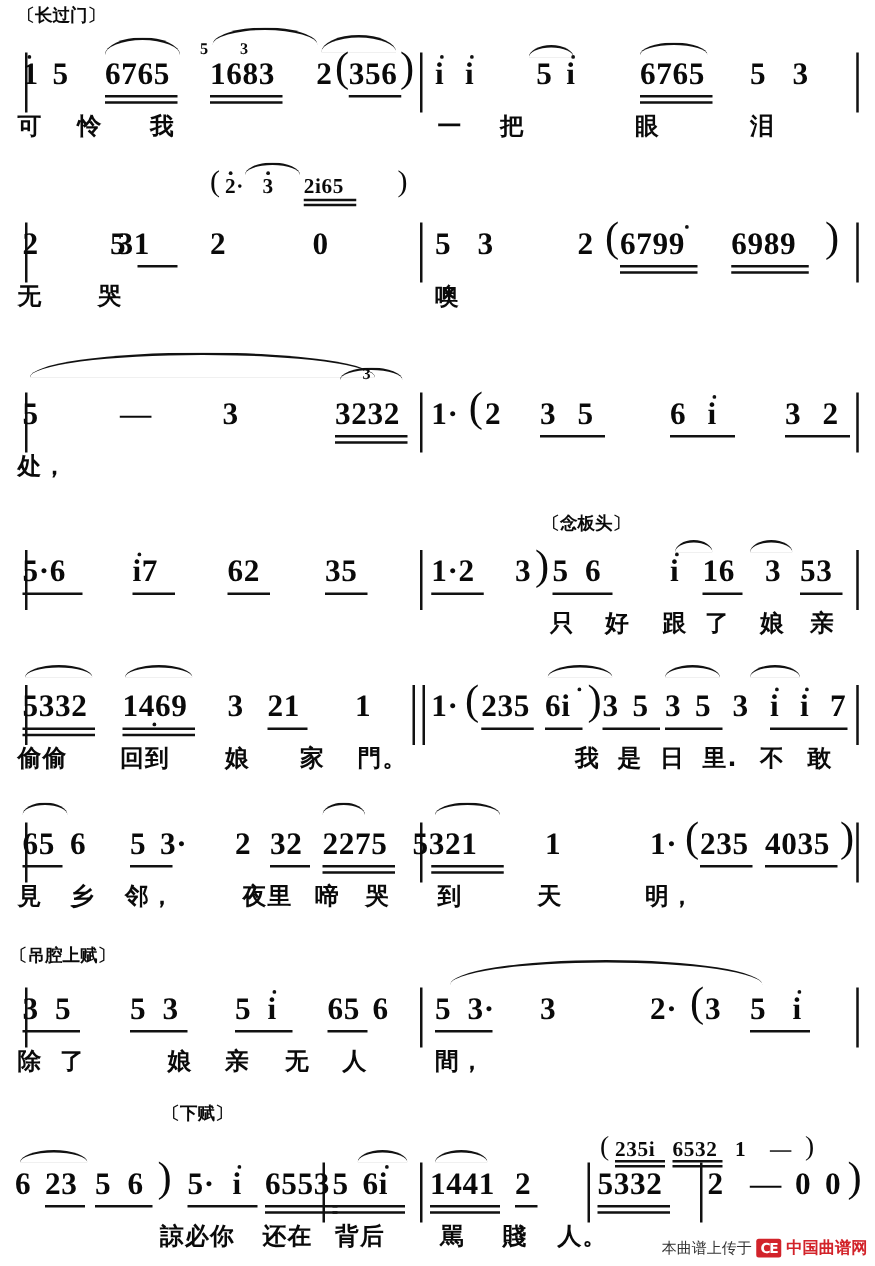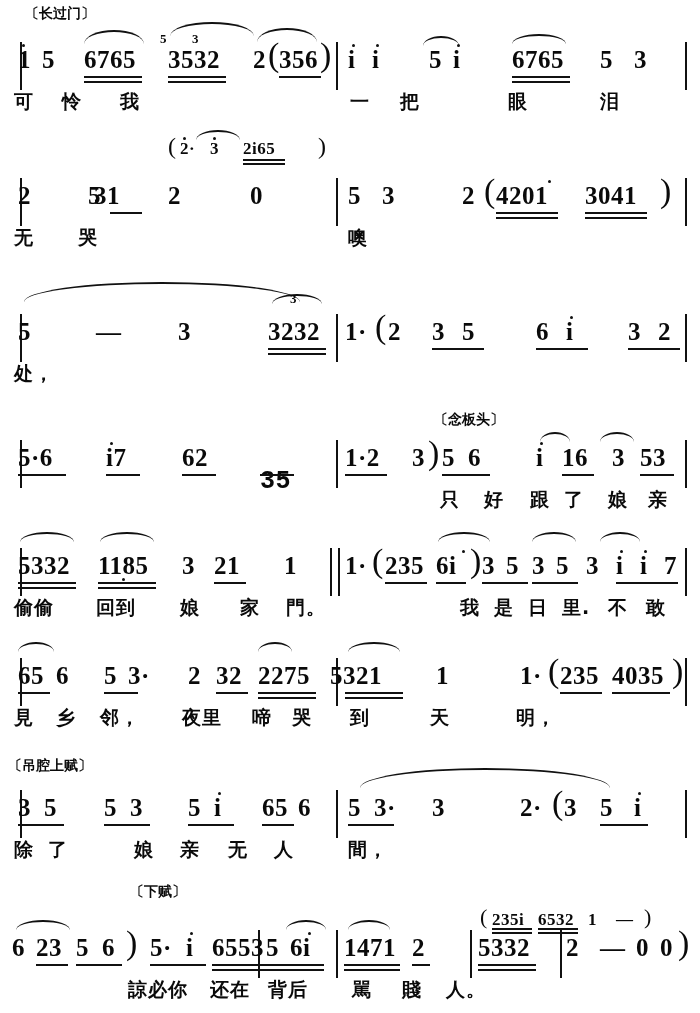--- a/index.html
+++ b/index.html
@@ -128,42 +128,42 @@
     color: #d2232a;
     font-weight: bold;
     font-size: 13px;
   }
 </style>
 </head>
 <body>
 
 <div id="sheet">
 
-  <div class="abs marker" style="left:25px; top:6px;">〔长过门〕</div>
+  <div class="abs marker" style="left:14px; top:6px;">〔长过门〕</div>
 
   <div class="slur" style="left:84px; top:30px; width:60px;"></div>
   <div class="slur" style="left:170px; top:22px; width:84px;"></div>
   <div class="slur" style="left:257px; top:28px; width:60px;"></div>
   <div class="slur flat" style="left:423px; top:36px; width:36px;"></div>
   <div class="slur flat" style="left:512px; top:34px; width:54px;"></div>
 
   <div class="bar" style="left:20px; top:42px; height:48px;"></div>
   <div class="bar" style="left:336px; top:42px; height:48px;"></div>
   <div class="bar" style="left:685px; top:42px; height:48px;"></div>
 
   <div class="abs note" style="left:18px; top:47px;">1</div>
   <div class="dot" style="left:22px; top:44px;"></div>
   <div class="abs note" style="left:42px; top:47px;">5</div>
   <div class="abs note" style="left:84px; top:47px;">6765</div>
   <div class="beam" style="left:84px; top:76px; width:58px;"></div>
   <div class="beam" style="left:84px; top:81px; width:58px;"></div>
 
   <div class="abs note tiny" style="left:160px; top:32px;">5</div>
   <div class="abs note tiny" style="left:192px; top:32px;">3</div>
-  <div class="abs note" style="left:168px; top:47px;">3532</div>
+  <div class="abs note" style="left:168px; top:47px;">1683</div>
   <div class="beam" style="left:168px; top:76px; width:58px;"></div>
   <div class="beam" style="left:168px; top:81px; width:58px;"></div>
 
   <div class="abs note" style="left:253px; top:47px;">2</div>
   <div class="abs paren" style="left:268px; top:38px; font-size:34px;">(</div>
   <div class="abs note" style="left:279px; top:47px;">356</div>
   <div class="beam" style="left:279px; top:76px; width:42px;"></div>
   <div class="abs paren" style="left:320px; top:38px; font-size:34px;">)</div>
 
   <div class="abs note" style="left:348px; top:47px;">i</div>
@@ -206,25 +206,25 @@
   <div class="abs note" style="left:88px; top:183px;">5</div>
   <div class="abs note" style="left:94px; top:183px;">31</div>
   <div class="beam" style="left:110px; top:212px; width:32px;"></div>
   <div class="abs note" style="left:168px; top:183px;">2</div>
   <div class="abs note" style="left:250px; top:183px;">0</div>
 
   <div class="abs note" style="left:348px; top:183px;">5</div>
   <div class="abs note" style="left:382px; top:183px;">3</div>
   <div class="abs note" style="left:462px; top:183px;">2</div>
   <div class="abs paren" style="left:484px; top:174px; font-size:34px;">(</div>
-  <div class="abs note" style="left:496px; top:183px;">4201</div>
+  <div class="abs note" style="left:496px; top:183px;">6799</div>
   <div class="beam" style="left:496px; top:212px; width:62px;"></div>
   <div class="beam" style="left:496px; top:217px; width:62px;"></div>
   <div class="dot" style="left:548px; top:180px;"></div>
-  <div class="abs note" style="left:585px; top:183px;">3041</div>
+  <div class="abs note" style="left:585px; top:183px;">6989</div>
   <div class="beam" style="left:585px; top:212px; width:62px;"></div>
   <div class="beam" style="left:585px; top:217px; width:62px;"></div>
   <div class="abs paren" style="left:660px; top:174px; font-size:34px;">)</div>
 
   <div class="abs lyric" style="left:14px; top:228px;">无</div>
   <div class="abs lyric" style="left:78px; top:228px;">哭</div>
   <div class="abs lyric" style="left:348px; top:228px;">噢</div>
 
   <div class="slur big" style="left:24px; top:282px; width:276px;"></div>
   <div class="slur flat" style="left:272px; top:294px; width:50px;"></div>
@@ -266,21 +266,21 @@
   <div class="bar" style="left:336px; top:440px; height:48px;"></div>
   <div class="bar" style="left:685px; top:440px; height:48px;"></div>
 
   <div class="abs note" style="left:18px; top:445px;">5·6</div>
   <div class="beam" style="left:18px; top:474px; width:48px;"></div>
   <div class="abs note" style="left:106px; top:445px;">i7</div>
   <div class="dot" style="left:110px; top:442px;"></div>
   <div class="beam" style="left:106px; top:474px; width:34px;"></div>
   <div class="abs note" style="left:182px; top:445px;">62</div>
   <div class="beam" style="left:182px; top:474px; width:34px;"></div>
-  <div class="abs note" style="left:260px; top:469px;font-family:Liberation Mono, monospace;">35</div>
+  <div class="abs note" style="left:260px; top:445px;">35</div>
   <div class="beam" style="left:260px; top:474px; width:34px;"></div>
 
   <div class="abs note" style="left:345px; top:445px;">1·2</div>
   <div class="beam" style="left:345px; top:474px; width:42px;"></div>
   <div class="abs note" style="left:412px; top:445px;">3</div>
   <div class="abs paren" style="left:428px; top:436px; font-size:34px;">)</div>
   <div class="abs note" style="left:442px; top:445px;">5</div>
   <div class="abs note" style="left:468px; top:445px;">6</div>
   <div class="beam" style="left:442px; top:474px; width:48px;"></div>
   <div class="abs note" style="left:536px; top:445px;">i</div>
@@ -305,21 +305,21 @@
   <div class="slur flat" style="left:600px; top:532px; width:40px;"></div>
 
   <div class="bar" style="left:20px; top:548px; height:48px;"></div>
   <div class="bar" style="left:330px; top:548px; height:48px;"></div>
   <div class="bar thin" style="left:338px; top:548px; height:48px;"></div>
   <div class="bar" style="left:685px; top:548px; height:48px;"></div>
 
   <div class="abs note" style="left:18px; top:553px;">5332</div>
   <div class="beam" style="left:18px; top:582px; width:58px;"></div>
   <div class="beam" style="left:18px; top:587px; width:58px;"></div>
-  <div class="abs note" style="left:98px; top:553px;">1185</div>
+  <div class="abs note" style="left:98px; top:553px;">1469</div>
   <div class="dot" style="left:122px; top:578px;"></div>
   <div class="beam" style="left:98px; top:582px; width:58px;"></div>
   <div class="beam" style="left:98px; top:587px; width:58px;"></div>
   <div class="abs note" style="left:182px; top:553px;">3</div>
   <div class="abs note" style="left:214px; top:553px;">21</div>
   <div class="beam" style="left:214px; top:582px; width:32px;"></div>
   <div class="abs note" style="left:284px; top:553px;">1</div>
 
   <div class="abs note" style="left:345px; top:553px;">1·</div>
   <div class="abs paren" style="left:372px; top:544px; font-size:34px;">(</div>
@@ -384,21 +384,21 @@
   <div class="abs paren" style="left:548px; top:654px; font-size:34px;">(</div>
   <div class="abs note" style="left:560px; top:663px;">235</div>
   <div class="beam" style="left:560px; top:692px; width:42px;"></div>
   <div class="abs note" style="left:612px; top:663px;">4035</div>
   <div class="beam" style="left:612px; top:692px; width:58px;"></div>
   <div class="abs paren" style="left:672px; top:654px; font-size:34px;">)</div>
 
   <div class="abs lyric" style="left:14px; top:708px;">見</div>
   <div class="abs lyric" style="left:56px; top:708px;">乡</div>
   <div class="abs lyric" style="left:100px; top:708px;">邻，</div>
-  <div class="abs lyric" style="left:182px; top:708px;">夜里</div>
+  <div class="abs lyric" style="left:194px; top:708px;">夜里</div>
   <div class="abs lyric" style="left:252px; top:708px;">啼</div>
   <div class="abs lyric" style="left:292px; top:708px;">哭</div>
   <div class="abs lyric" style="left:350px; top:708px;">到</div>
   <div class="abs lyric" style="left:430px; top:708px;">天</div>
   <div class="abs lyric" style="left:516px; top:708px;">明，</div>
 
   <div class="abs marker" style="left:8px; top:758px;">〔吊腔上赋〕</div>
   <div class="slur big" style="left:360px; top:768px; width:250px;"></div>
 
   <div class="bar" style="left:20px; top:790px; height:48px;"></div>
@@ -474,35 +474,40 @@
   <div class="beam" style="left:150px; top:964px; width:56px;"></div>
   <div class="abs note" style="left:212px; top:935px;">6553</div>
   <div class="beam" style="left:212px; top:964px; width:58px;"></div>
   <div class="beam" style="left:212px; top:969px; width:58px;"></div>
 
   <div class="abs note" style="left:266px; top:935px;">5</div>
   <div class="abs note" style="left:290px; top:935px;">6i</div>
   <div class="dot" style="left:308px; top:932px;"></div>
   <div class="beam" style="left:266px; top:964px; width:58px;"></div>
   <div class="beam" style="left:266px; top:969px; width:58px;"></div>
-  <div class="abs note" style="left:344px; top:935px;">1471</div>
+  <div class="abs note" style="left:344px; top:935px;">1441</div>
   <div class="beam" style="left:344px; top:964px; width:56px;"></div>
   <div class="beam" style="left:344px; top:969px; width:56px;"></div>
   <div class="abs note" style="left:412px; top:935px;">2</div>
   <div class="beam" style="left:412px; top:964px; width:18px;"></div>
   <div class="abs note" style="left:478px; top:935px;">5332</div>
   <div class="beam" style="left:478px; top:964px; width:58px;"></div>
   <div class="beam" style="left:478px; top:969px; width:58px;"></div>
   <div class="abs note" style="left:566px; top:935px;">2</div>
   <div class="abs note" style="left:600px; top:935px;">—</div>
   <div class="abs note" style="left:636px; top:935px;">0</div>
   <div class="abs note" style="left:660px; top:935px;">0</div>
   <div class="abs paren" style="left:678px; top:926px; font-size:34px;">)</div>
 
   <div class="abs lyric" style="left:128px; top:980px;">諒必你</div>
   <div class="abs lyric" style="left:210px; top:980px;">还在</div>
   <div class="abs lyric" style="left:268px; top:980px;">背后</div>
   <div class="abs lyric" style="left:352px; top:980px;">駡</div>
   <div class="abs lyric" style="left:402px; top:980px;">賤</div>
   <div class="abs lyric" style="left:446px; top:980px;">人。</div>
 
+  <div id="footer">
+    <span>本曲谱上传于</span>
+    <span class="logo">CE</span>
+    <span class="site">中国曲谱网</span>
+  </div>
 
 </div>
 
 </body></html>

